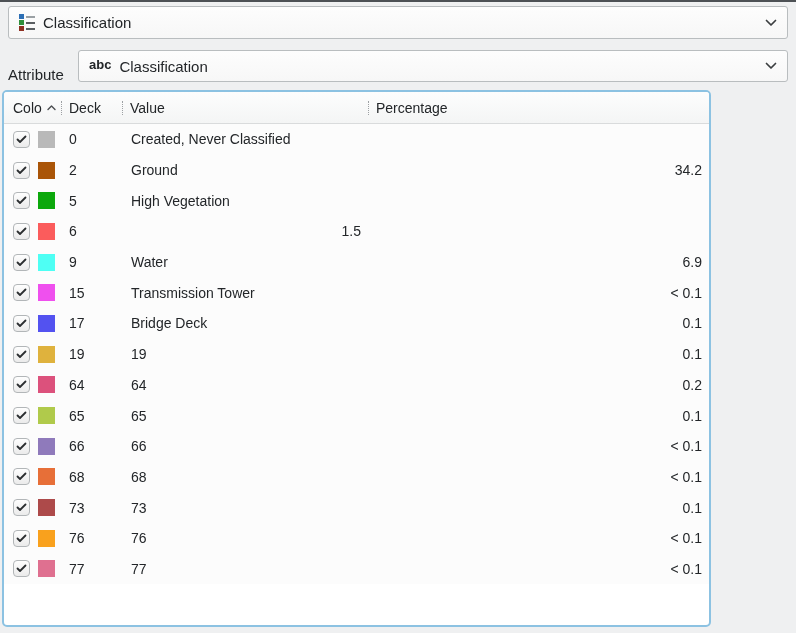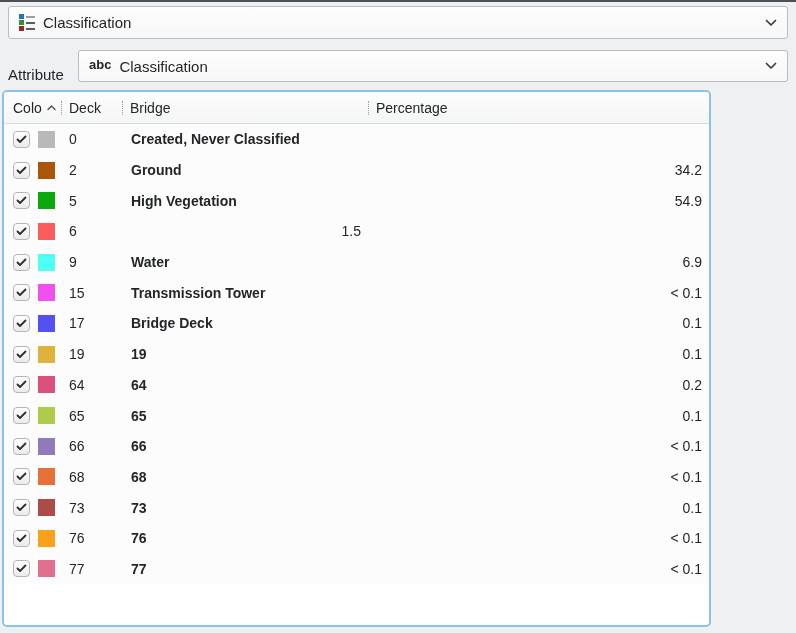--- a/index.html
+++ b/index.html
@@ -76,21 +76,21 @@
     width:17px; height:17px; margin-left:9px;
     background:linear-gradient(#fefefe,#ebebeb);
     border:1px solid #b2b6b8; border-radius:4px;
     display:flex; align-items:center; justify-content:center;
     cursor:pointer; flex:0 0 auto;
   }
   .swatch {
     width:17px; height:17px; margin-left:8px; flex:0 0 auto; cursor:pointer;
   }
   .cell { font-size:14px; color:#232629; padding-left:8px; white-space:nowrap; overflow:hidden; }
-  .cell.legend { padding-left:9px;font-weight:bold; }
+  .cell.legend { padding-left:9px; }
   .cell.pct { text-align:right; padding-right:7px; }
 </style>
 </head>
 <body>
 
 <div class="panel">
 
   <div class="top-edge"></div>
 
   <div class="combo combo-render">
@@ -134,21 +134,21 @@
         <span class="sort-icon">
           <svg width="9" height="6" viewBox="0 0 9 6">
               <polyline points="1,4.5 4.5,1 8,4.5" fill="none" stroke="#4a4d50" stroke-width="1.4" stroke-linecap="round" stroke-linejoin="round"></polyline>
             </svg>
         </span>
       </div>
       <div class="th">
         <span>Deck</span>
       </div>
       <div class="th">
-        <span>Bridge</span>
+        <span>Value</span>
       </div>
       <div class="th">
         <span>Percentage</span>
       </div>
     </div>
     <div class="tbody" id="tbody">
   <div class="tr">
     <span class="colorcell">
       <span class="checkbox">
         <svg width="11" height="9" viewBox="0 0 11 9">
@@ -179,21 +179,20 @@
     <span class="colorcell">
       <span class="checkbox">
         <svg width="11" height="9" viewBox="0 0 11 9">
                 <polyline points="1.5,4.5 4,7 9.5,1.5" fill="none" stroke="#2b2e30" stroke-width="1.8" stroke-linecap="round" stroke-linejoin="round"></polyline>
               </svg>
       </span>
       <span class="swatch" style="background: rgb(12, 168, 12);"></span>
     </span>
     <span class="cell value">5</span>
     <span class="cell legend">High Vegetation</span>
-    <span class="cell pct">54.9</span>
   </div>
 
   <div class="tr">
     <span class="colorcell">
       <span class="checkbox">
         <svg width="11" height="9" viewBox="0 0 11 9">
                 <polyline points="1.5,4.5 4,7 9.5,1.5" fill="none" stroke="#2b2e30" stroke-width="1.8" stroke-linecap="round" stroke-linejoin="round"></polyline>
               </svg>
       </span>
       <span class="swatch" style="background: rgb(251, 92, 92);"></span>

